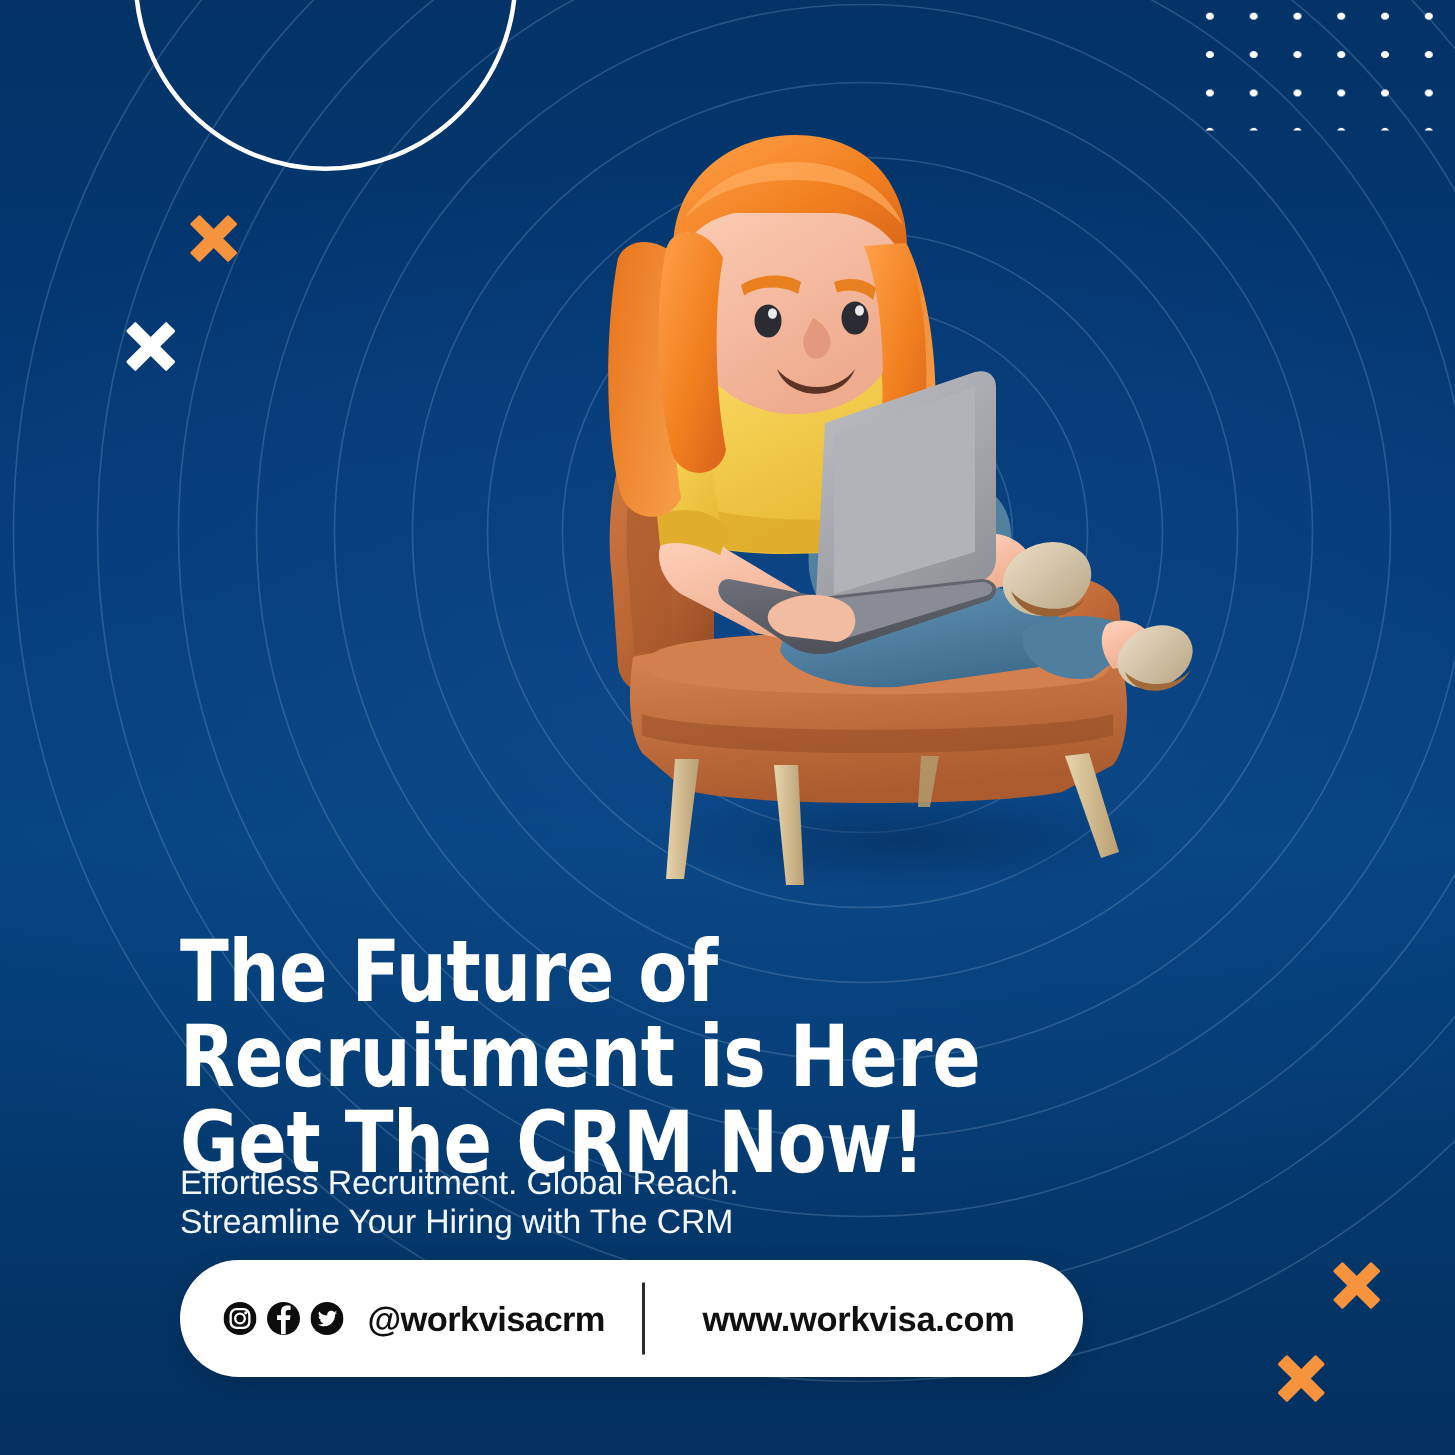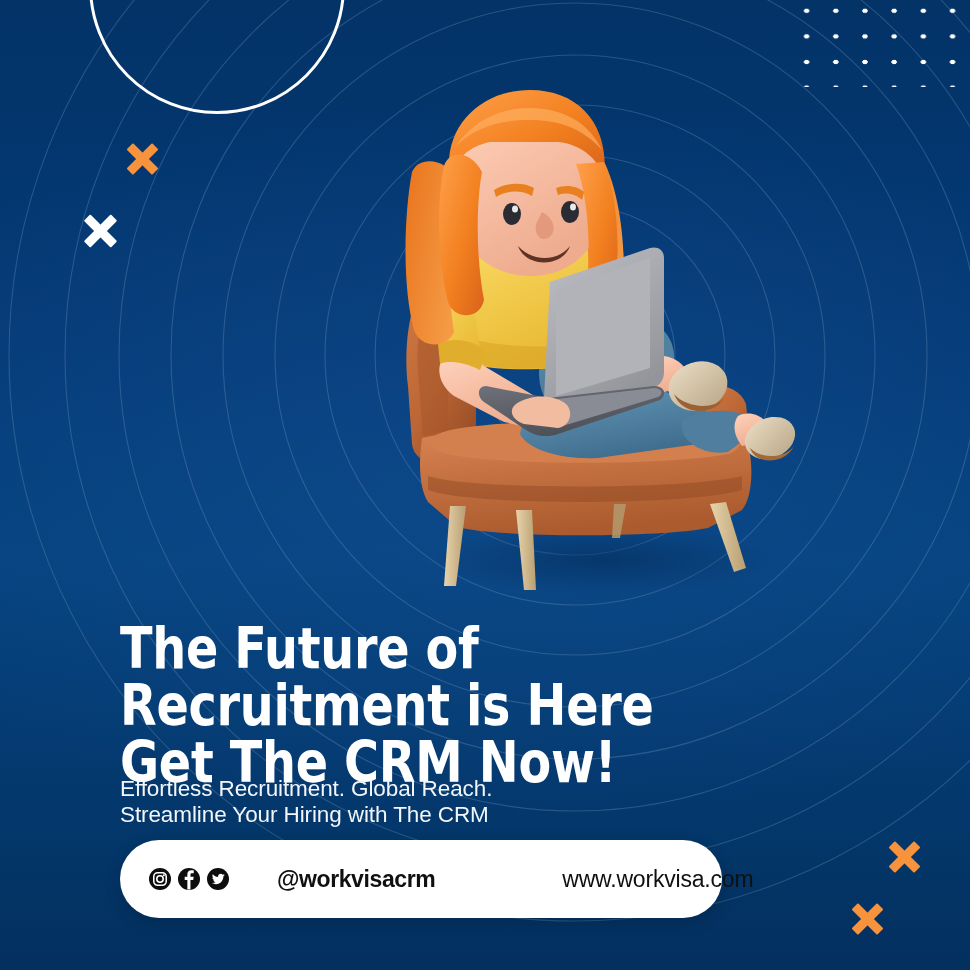--- a/index.html
+++ b/index.html
@@ -118,21 +118,20 @@
     position: absolute;
     left: 120px;
     top: 840px;
     width: 602px;
     height: 78px;
     background: #ffffff;
     border-radius: 39px;
     display: flex;
     align-items: center;
     box-shadow: 0 5px 16px rgba(0,0,0,0.17);
-    gap: 32px;
   }
   .social-row {
     display: flex;
     align-items: center;
     gap: 7px;
     margin-left: 29px;
   }
   .social-icon {
     width: 22px;
     height: 22px;
@@ -148,21 +147,21 @@
   .pill-divider {
     width: 2px;
     height: 48px;
     background: #2b2b2b;
     margin-left: 25px;
   }
   .website {
     margin-left: 38px;
     color: #101010;
     font-size: 23px;
-    font-weight: 400;
+    font-weight: 700;
     letter-spacing: -0.2px;
   }
 </style>
 </head>
 <body>
 
 <div id="poster">
 
   <svg class="rings" viewBox="0 0 970 970" xmlns="http://www.w3.org/2000/svg" aria-hidden="true">
     <defs>

